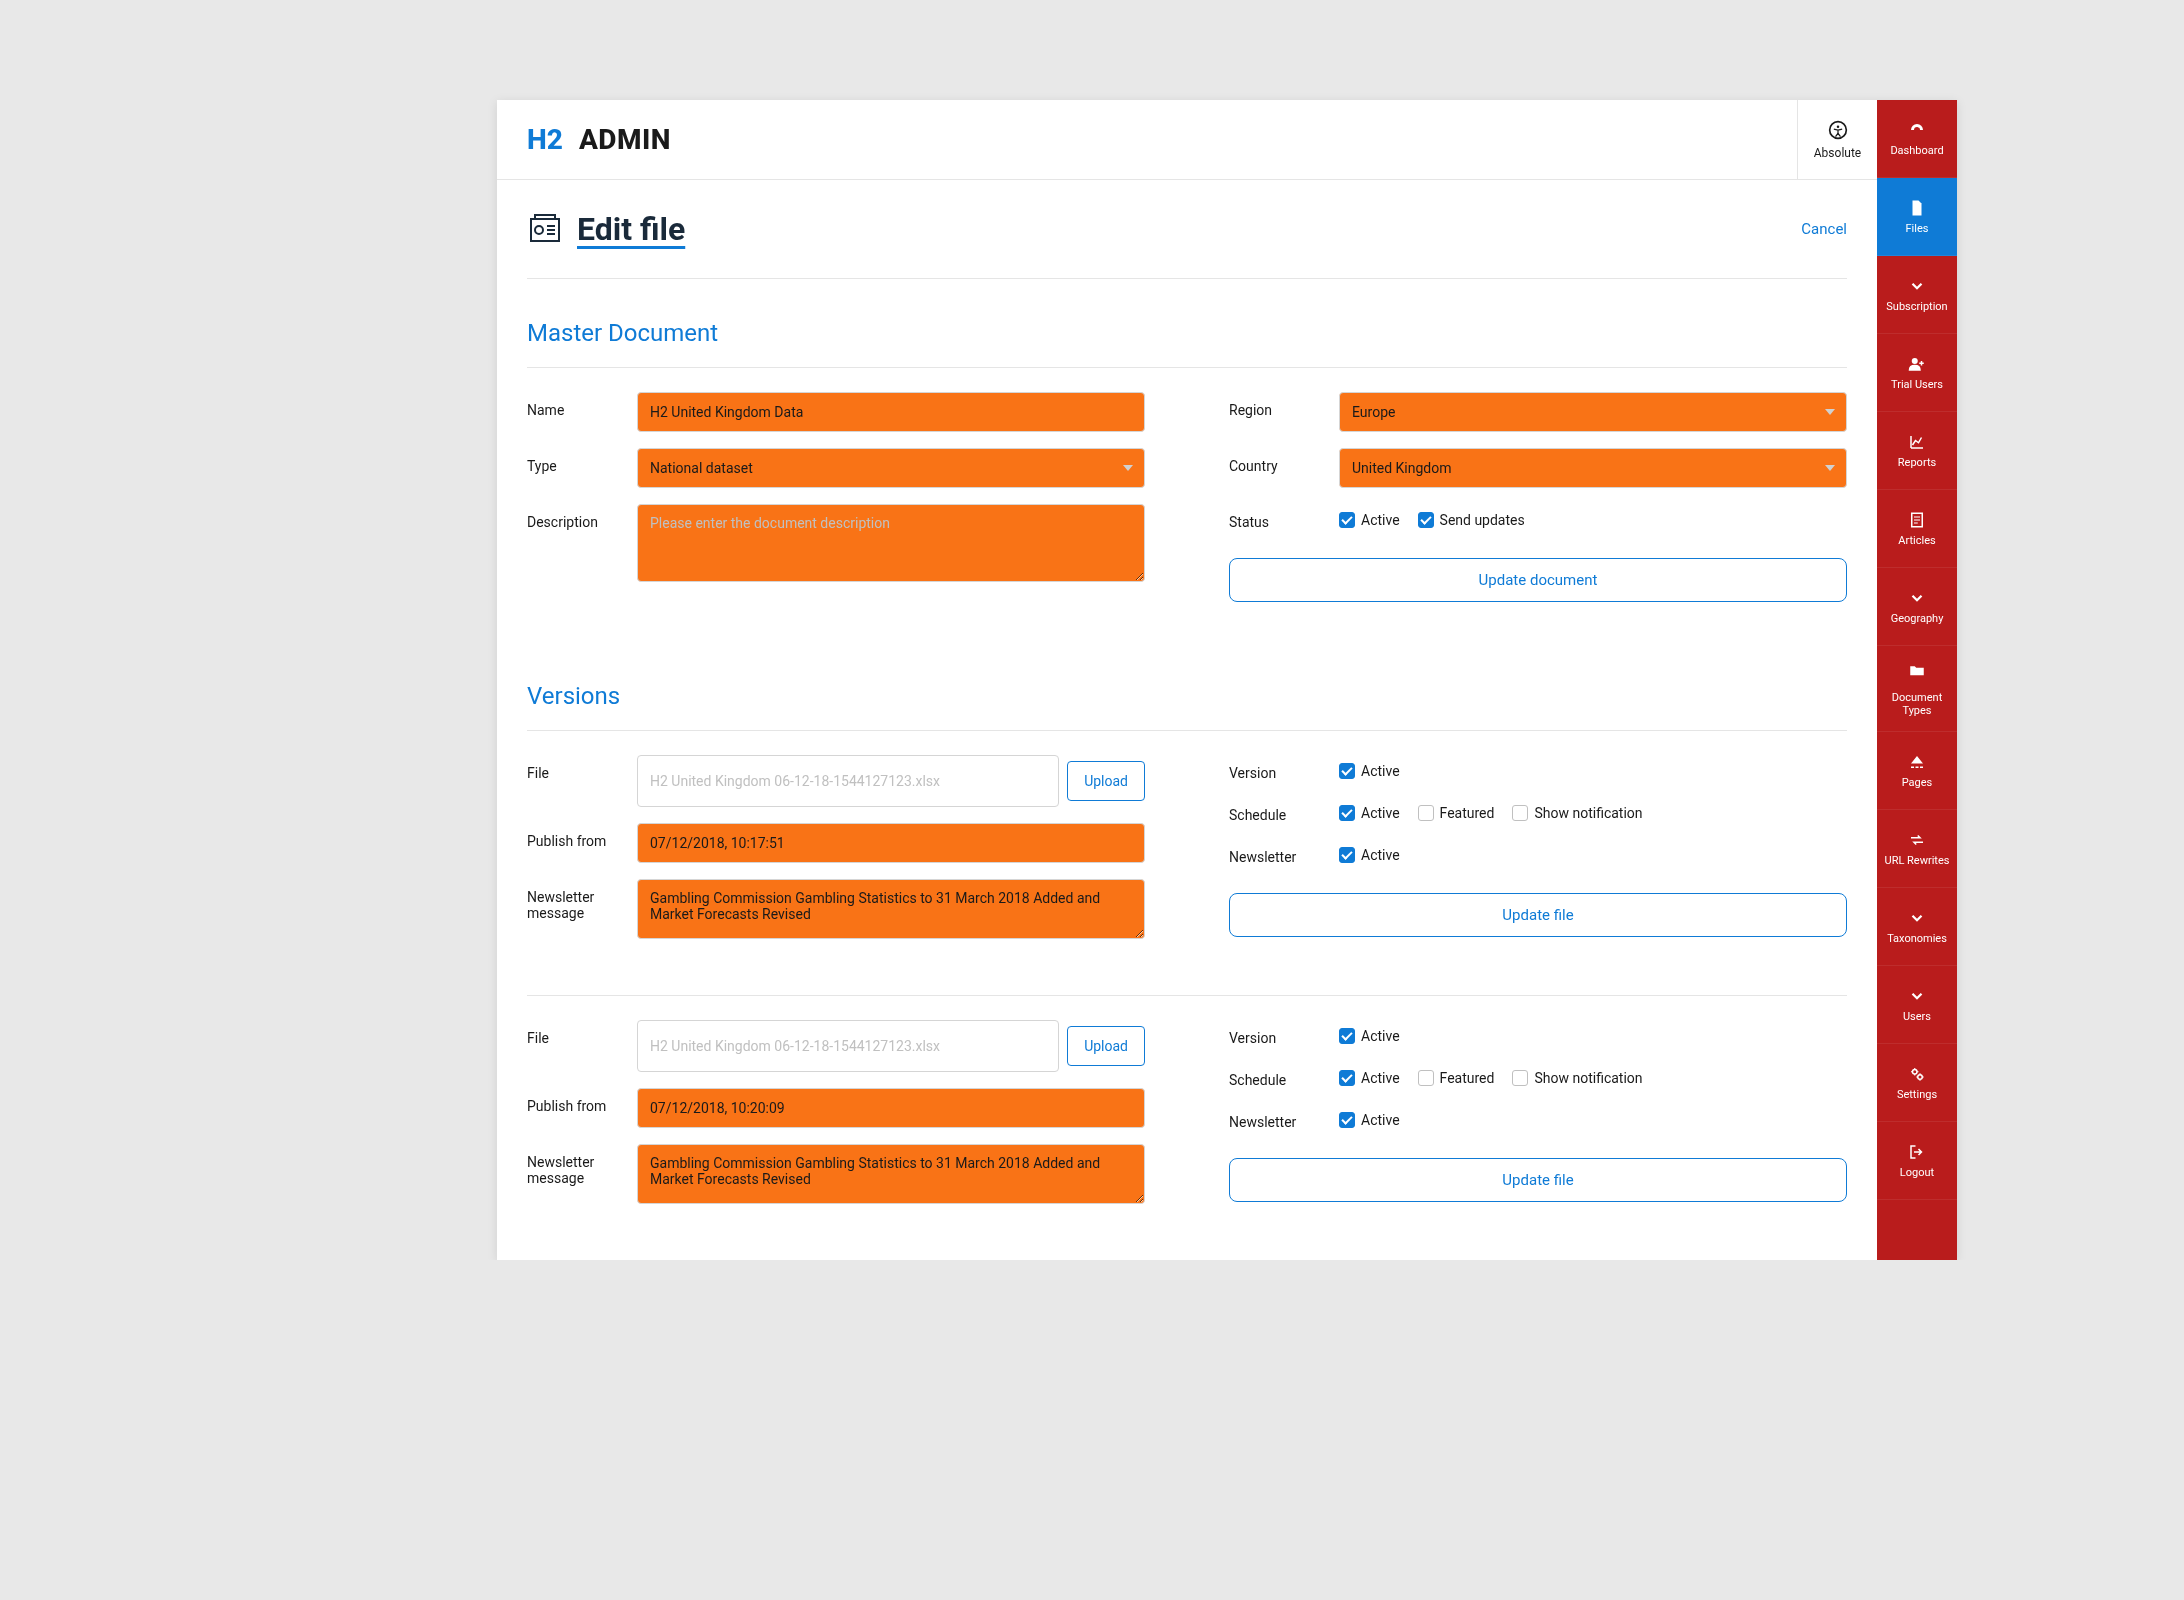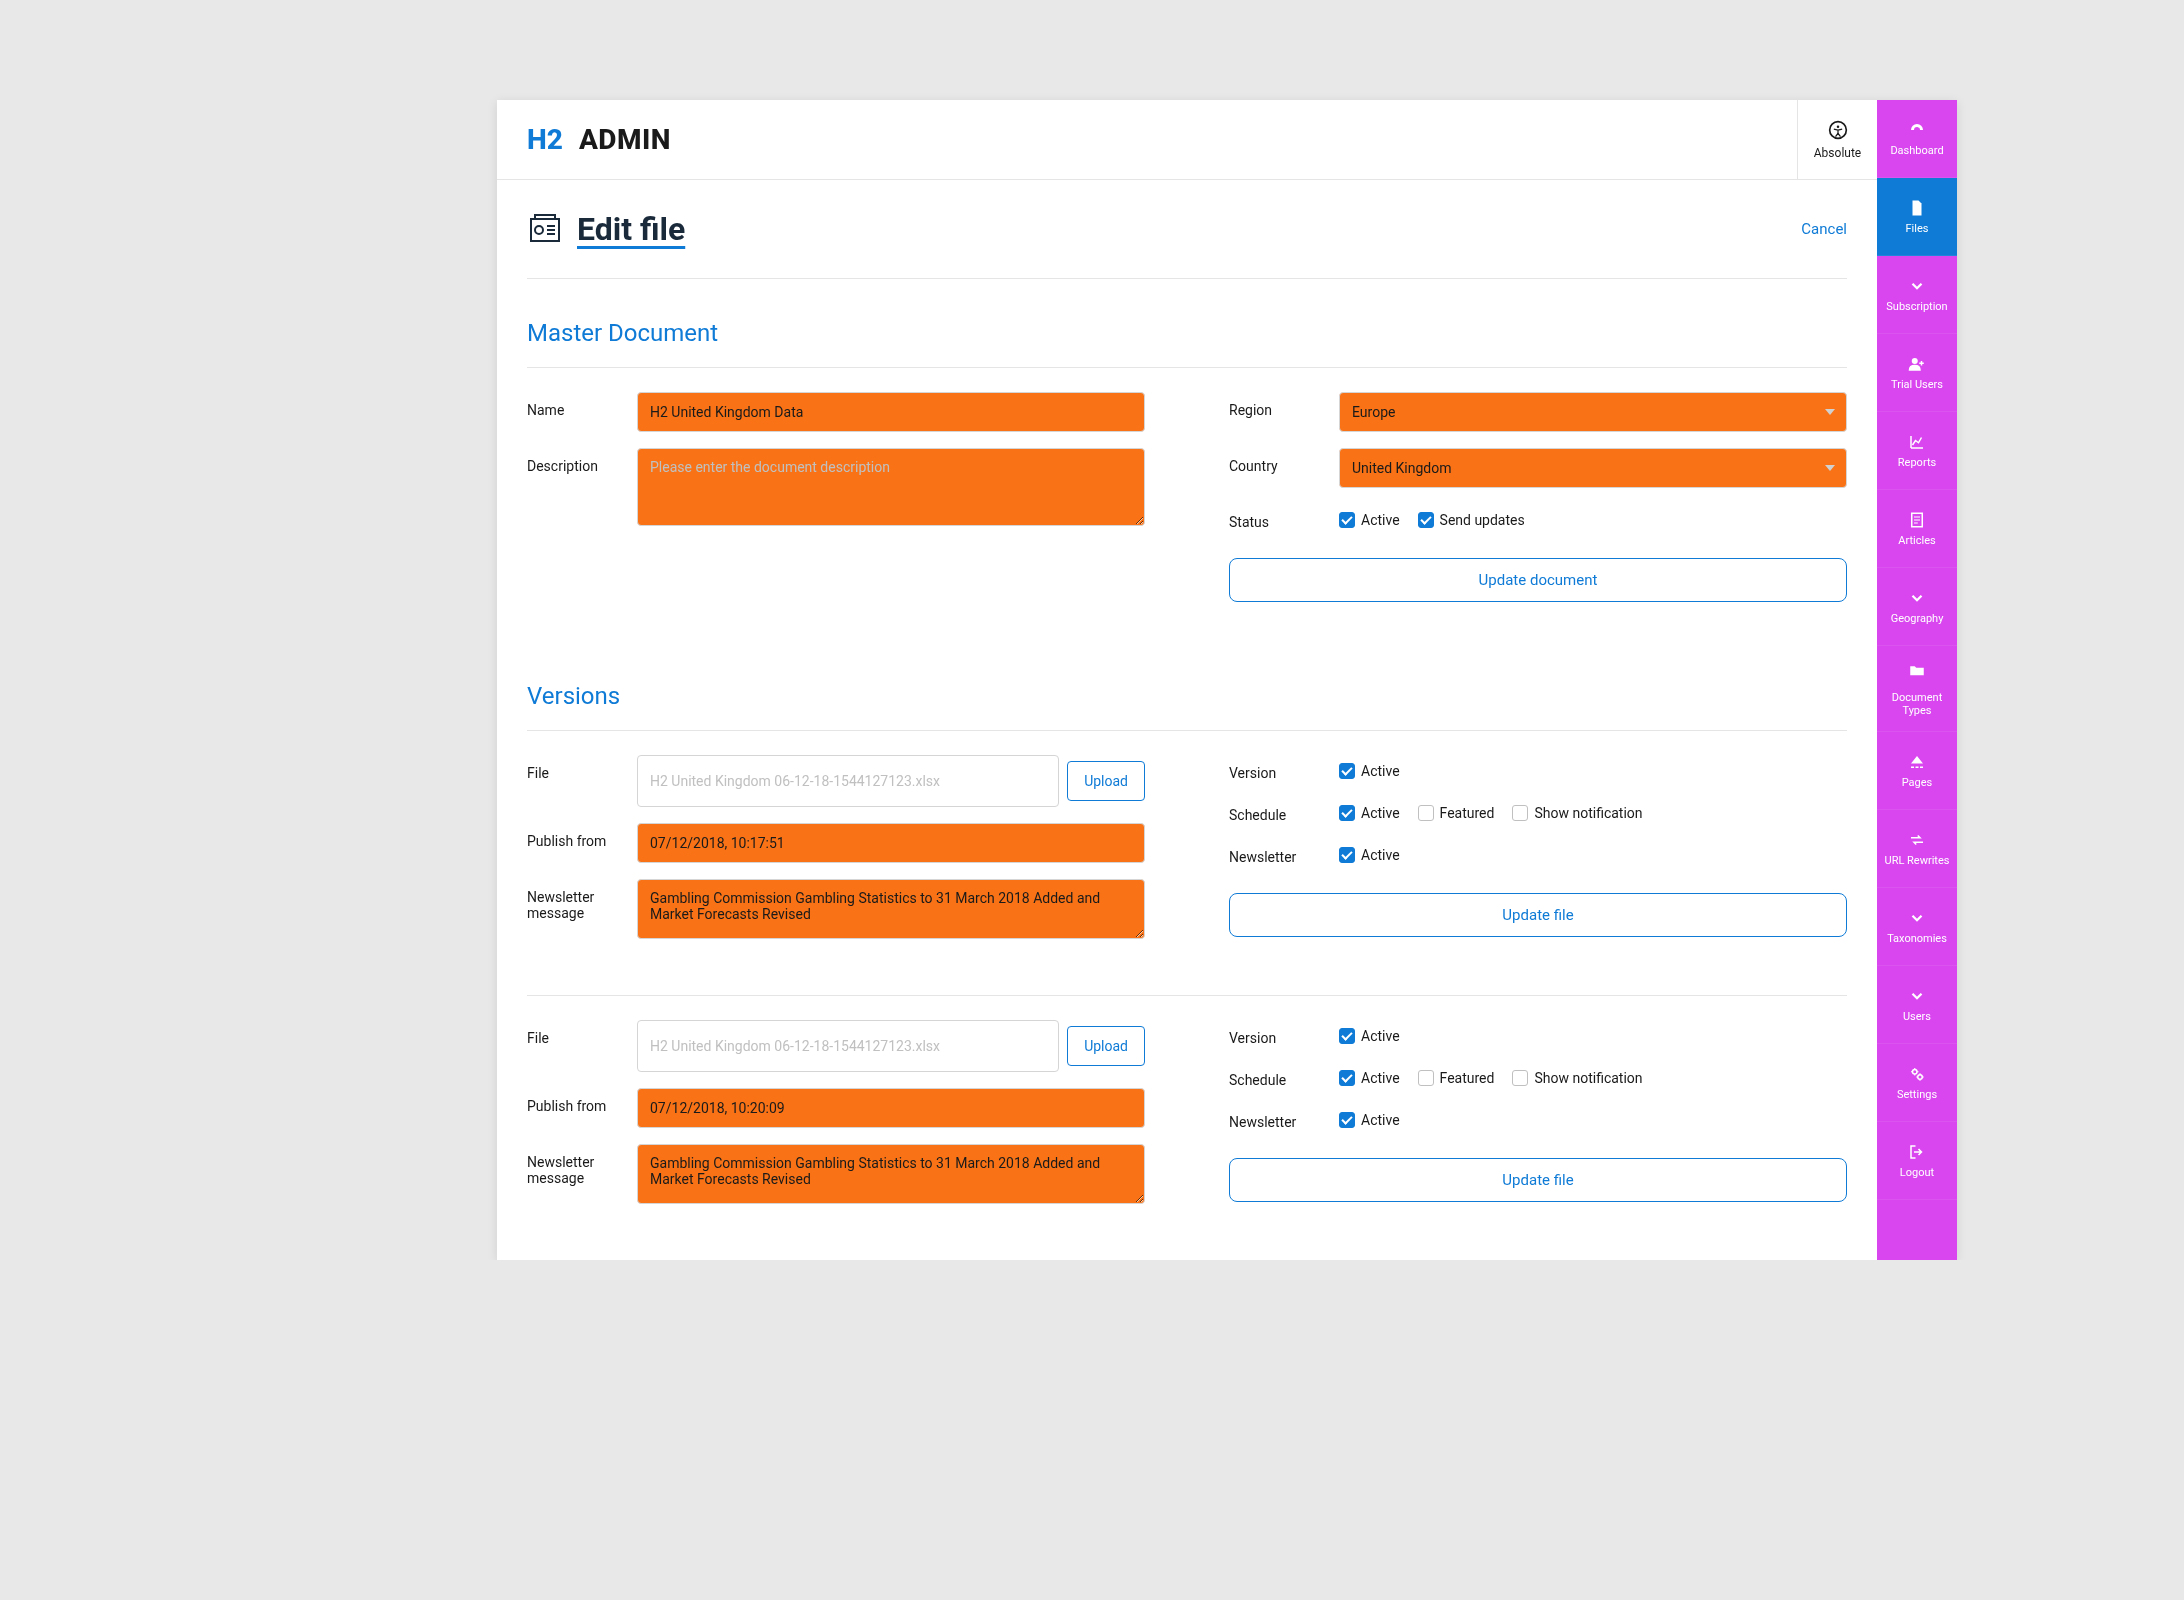--- a/index.html
+++ b/index.html
@@ -68,21 +68,21 @@
     .top-action svg {
       width: 20px;
       height: 20px;
     }
     .sidebar {
       position: absolute;
       top: 0;
       right: 0;
       width: 80px;
       height: 1290px;
-      background: #d946ef;
+      background: #b91c1c;
       display: flex;
       flex-direction: column;
     }
     .sidebar-item {
       height: 78px;
       display: flex;
       flex-direction: column;
       align-items: center;
       justify-content: center;
       gap: 5px;
@@ -430,20 +430,26 @@
     <div>
       <h2 class="section-title">Master Document</h2>
       <hr class="section-divider">
       <div class="form-area">
         <div class="form-col">
           <div class="form-row">
             <label class="form-label">Name</label>
             <input class="form-control" value="H2 United Kingdom Data" style="">
           </div>
           <div class="form-row">
+            <label class="form-label">Type</label>
+            <div class="select-wrap">
+              <input class="form-control" readonly="" value="National dataset" style="">
+            </div>
+          </div>
+          <div class="form-row">
             <label class="form-label">Description</label>
             <textarea class="form-control" placeholder="Please enter the document description" style=""></textarea>
           </div>
         </div>
         <div class="form-col">
           <div class="form-row">
             <label class="form-label">Region</label>
             <div class="select-wrap">
               <input class="form-control" readonly="" value="Europe" style="">
             </div>

